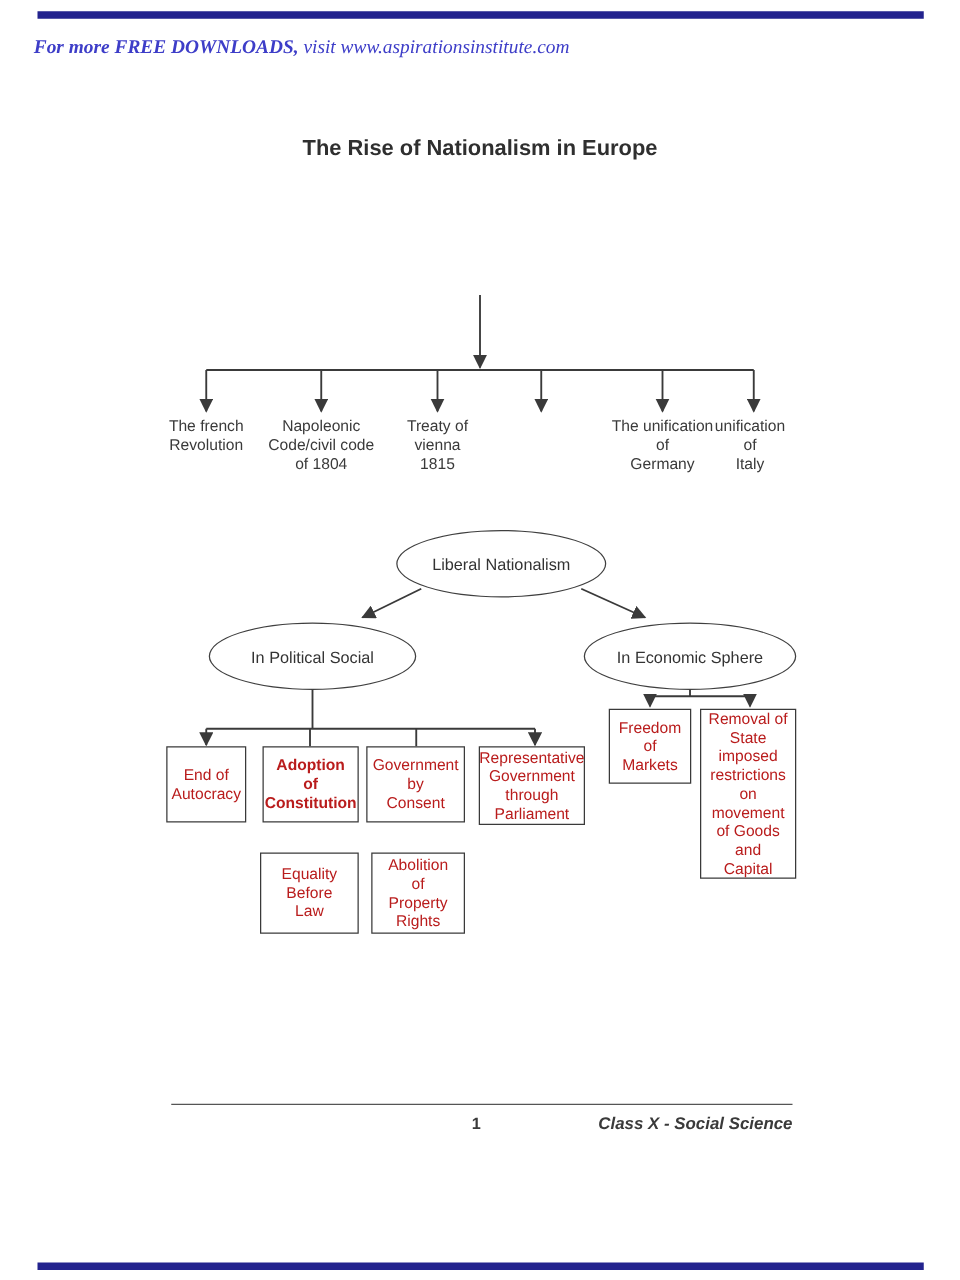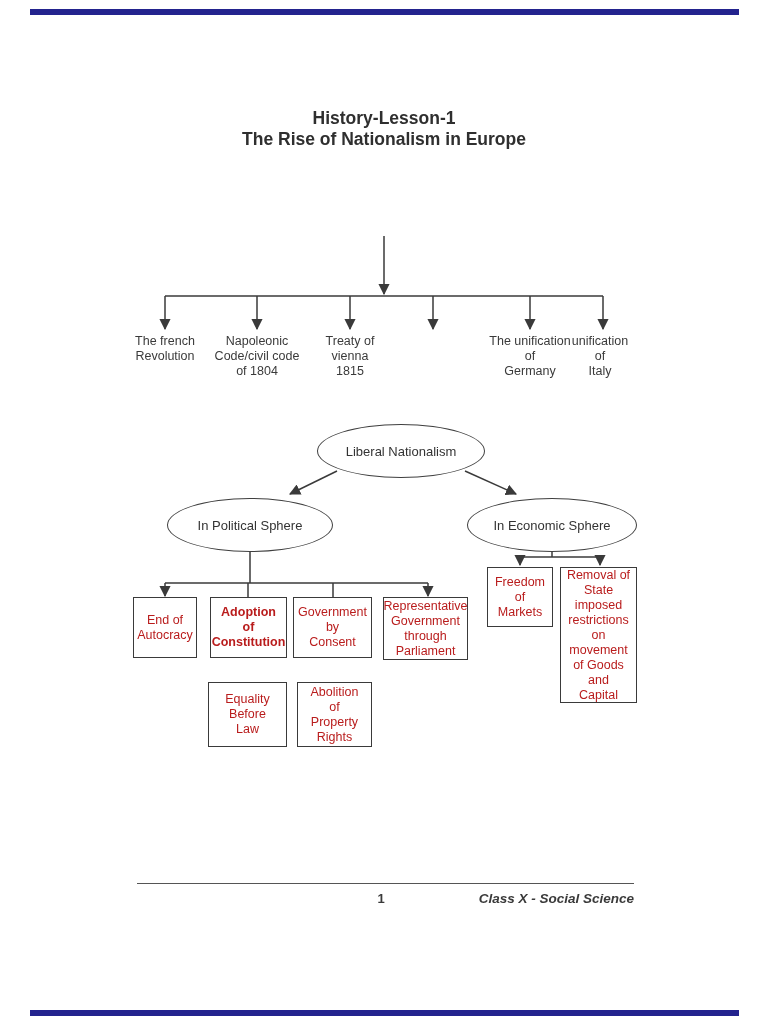--- a/index.html
+++ b/index.html
@@ -69,23 +69,25 @@
     font-size:13.5px;color:#3a3a3a;white-space:nowrap;
   }
 </style>
 </head>
 <body>
 
 <div class="page">
 
   <div class="rule-bar top"></div>
 
+  <div class="promo">
+    <span class="b">For more FREE DOWNLOADS,</span><span> visit www.aspirationsinstitute.com</span>
+  </div>
 
   <div class="title">
-    <div>History-Lesson-1</div>
     <div>The Rise of Nationalism in Europe</div>
   </div>
 
 
   <svg class="svg-layer" width="768" height="1024" viewBox="0 0 768 1024">
     <defs>
       <marker id="arrow" viewBox="0 0 10 10" refX="9" refY="5" markerWidth="7.5" markerHeight="7.5" orient="auto-start-reverse">
         <path d="M0,0 L10,5 L0,10 z" fill="#3a3a3a"></path>
       </marker>
     </defs>
@@ -129,21 +131,21 @@
 of
 Germany</div>
   <div class="cause" style="left:560px;width:80px;">unification
 of
 Italy</div>
 
   <div class="ell" style="left:317px;top:424px;width:168px;height:54px;">
     <span>Liberal Nationalism</span>
   </div>
   <div class="ell" style="left:167px;top:498px;width:166px;height:54px;">
-    <span>In Political Sphere</span>
+    <span>In Political Social</span>
   </div>
   <div class="ell" style="left:467px;top:498px;width:170px;height:54px;">
     <span>In Economic Sphere</span>
   </div>
 
   <div class="nbox" style="left:133px;top:597px;width:64px;height:61px;">End of
 Autocracy</div>
   <div class="nbox" style="left:210px;top:597px;width:77px;height:61px;font-weight:bold;">Adoption
 of
 Constitution</div>

